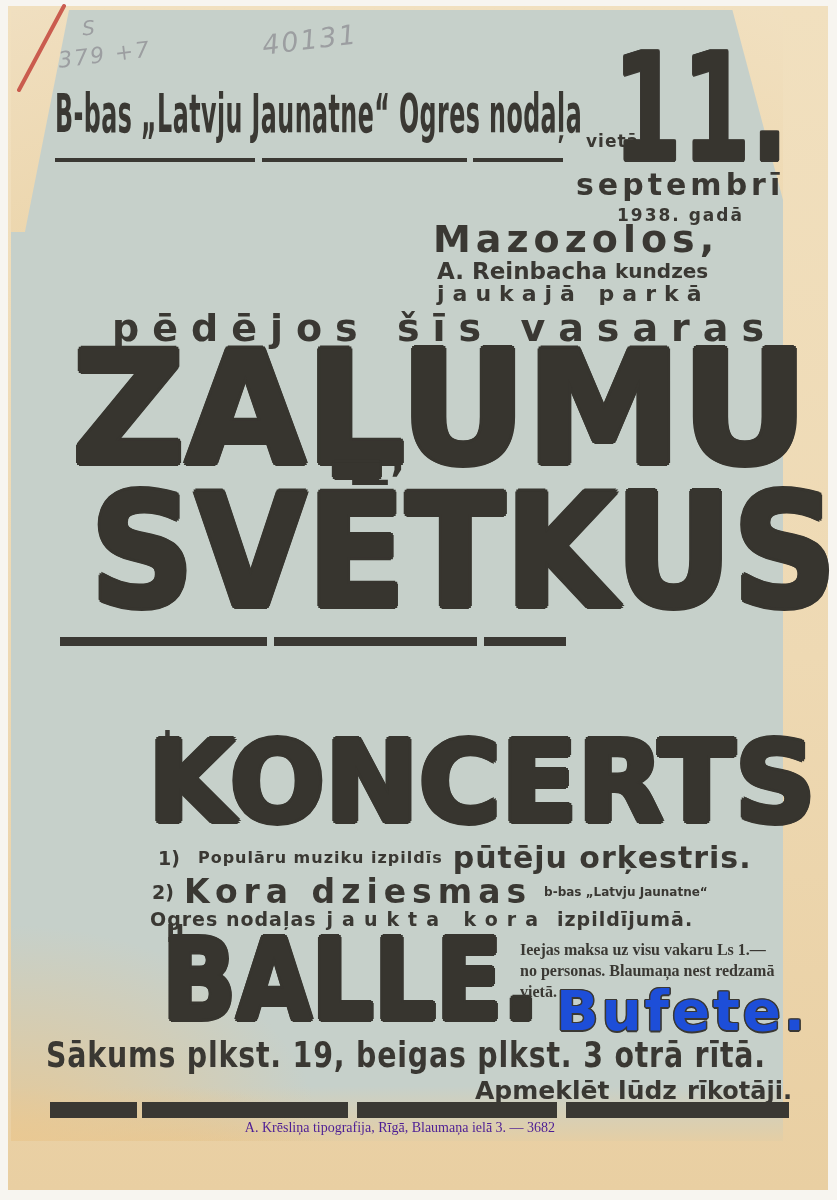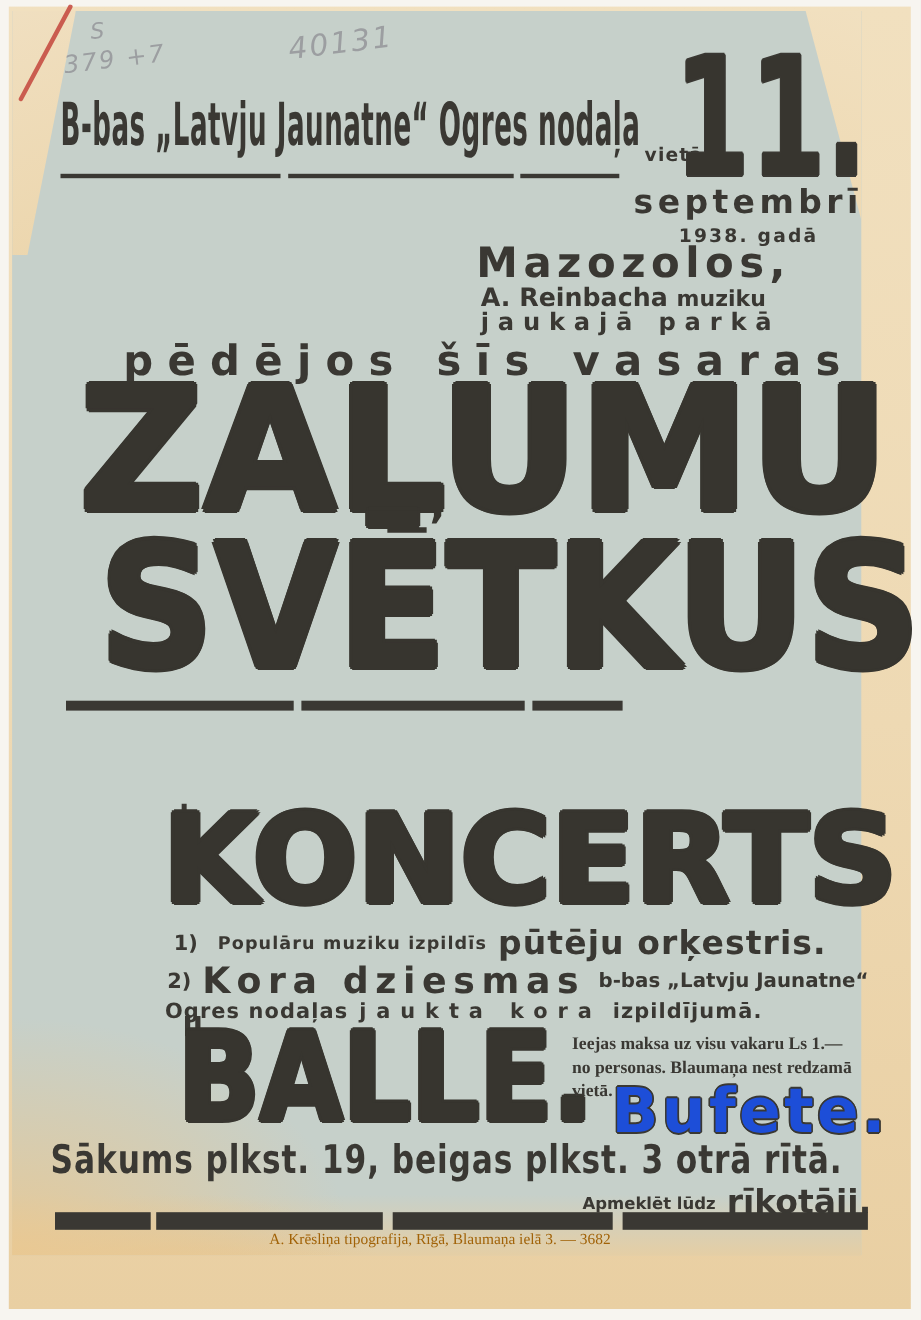--- a/index.html
+++ b/index.html
@@ -61,21 +61,21 @@
 
   <div class="abs" style="left:613px;top:33px;font-size:150px;line-height:1;">
     <span class="cond b fat2" style="transform:scaleX(0.66);color:#37352f;">11.</span>
   </div>
   <div class="abs b ink" style="left:576px;top:170px;font-size:30px;letter-spacing:4px;line-height:1;">septembrī</div>
   <div class="abs b ink" style="left:617px;top:205px;font-size:17px;letter-spacing:2px;">1938. gadā</div>
 
   <div class="abs b ink" style="left:433px;top:220px;font-size:38px;letter-spacing:5px;line-height:1;">Mazozolos,</div>
   <div class="abs rowBase" style="left:437px;top:258px;">
     <span class="b ink" style="font-size:23px;">A. Reinbacha</span>
-    <span class="b ink" style="font-size:20px;margin-left:8px;">muziku</span>
+    <span class="b ink" style="font-size:20px;margin-left:8px;">kundzes</span>
   </div>
   <div class="abs b ink" style="left:437px;top:281px;font-size:22px;letter-spacing:8px;">jaukajā parkā</div>
 
   <div class="abs b ink" style="left:112px;top:309px;font-size:38px;letter-spacing:13px;line-height:1;white-space:nowrap;">pēdējos šīs vasaras</div>
 
   <div class="abs bigword b fat3" style="left:72px;top:331px;font-size:156px;">ZALUMU</div>
   <div class="abs b" style="left:350px;top:460px;font-size:40px;color:#37352f;line-height:1;">—’</div>
   <div class="abs" style="left:90px;top:474px;font-size:156px;line-height:1;">
     <span class="cond b fat3 bigword" style="transform:scaleX(0.93);">SVĒTKUS</span>
   </div>
@@ -91,21 +91,21 @@
 
   <div class="abs rowBase" style="left:158px;top:840px;">
     <span class="b ink" style="font-size:19px;">1)</span>
     <span class="b ink" style="font-size:16px;margin-left:18px;letter-spacing:1px;">Populāru muziku izpildīs</span>
     <span class="b ink" style="font-size:30px;margin-left:10px;letter-spacing:1px;">pūtēju orķestris.</span>
   </div>
 
   <div class="abs rowBase" style="left:152px;top:872px;">
     <span class="b ink" style="font-size:19px;">2)</span>
     <span class="b ink" style="font-size:33px;margin-left:10px;letter-spacing:6px;">Kora dziesmas</span>
-    <span class="b ink" style="font-size:18px;margin-left:12px;">b-bas „Latvju Jaunatne“</span>
+    <span class="b ink" style="font-size:12px;margin-left:12px;">b-bas „Latvju Jaunatne“</span>
   </div>
   <div class="abs rowBase" style="left:150px;top:908px;">
     <span class="b ink" style="font-size:19px;letter-spacing:1px;">Ogres nodaļas</span>
     <span class="b ink" style="font-size:19px;margin-left:10px;letter-spacing:9px;">jaukta kora</span>
     <span class="b ink" style="font-size:19px;margin-left:10px;letter-spacing:1px;">izpildījumā.</span>
   </div>
 
   <div class="abs b ink" style="left:166px;top:921px;font-size:25px;line-height:1;">II.</div>
   <div class="abs" style="left:162px;top:924px;font-size:112px;line-height:1;">
     <span class="cond b fat3 bigword" style="transform:scaleX(0.87);">BALLE.</span>
@@ -117,24 +117,24 @@
     <div>vietā.</div>
   </div>
 
   <div class="abs b fat2" style="left:556px;top:983px;font-size:56px;line-height:1;letter-spacing:3px;color:#1d4ed8;">Bufete.</div>
 
   <div class="abs" style="left:46px;top:1037px;font-size:36px;line-height:1;">
     <span class="cond b ink" style="transform:scaleX(0.79);letter-spacing:1px;">Sākums plkst. 19,  beigas plkst. 3 otrā rītā.</span>
   </div>
 
   <div class="abs rowBase" style="left:480px;top:1076px;width:312px;justify-content:flex-end;">
-    <span class="b ink" style="font-size:15px;">Apmeklēt lūdz</span>
-    <span class="b ink" style="font-size:30px;margin-left:10px;">rīkotāji.</span>
+    <span class="b ink" style="font-size:25px;">Apmeklēt lūdz</span>
+    <span class="b ink" style="font-size:24px;margin-left:10px;">rīkotāji.</span>
   </div>
 
   <div class="abs bar" style="left:50px;top:1102px;width:87px;height:16px;"></div>
   <div class="abs bar" style="left:142px;top:1102px;width:206px;height:16px;"></div>
   <div class="abs bar" style="left:357px;top:1102px;width:200px;height:16px;"></div>
   <div class="abs bar" style="left:566px;top:1102px;width:223px;height:16px;"></div>
 
-  <div class="abs serifTxt" style="left:120px;top:1120px;width:560px;text-align:center;font-size:14px;color:#a16207;">A. Krēsliņa tipografija, Rīgā, Blaumaņa ielā 3. — 3682</div>
+  <div class="abs serifTxt" style="left:120px;top:1120px;width:560px;text-align:center;font-size:14px;color:#4c1d95;">A. Krēsliņa tipografija, Rīgā, Blaumaņa ielā 3. — 3682</div>
 
 </div>
 
 </body></html>

